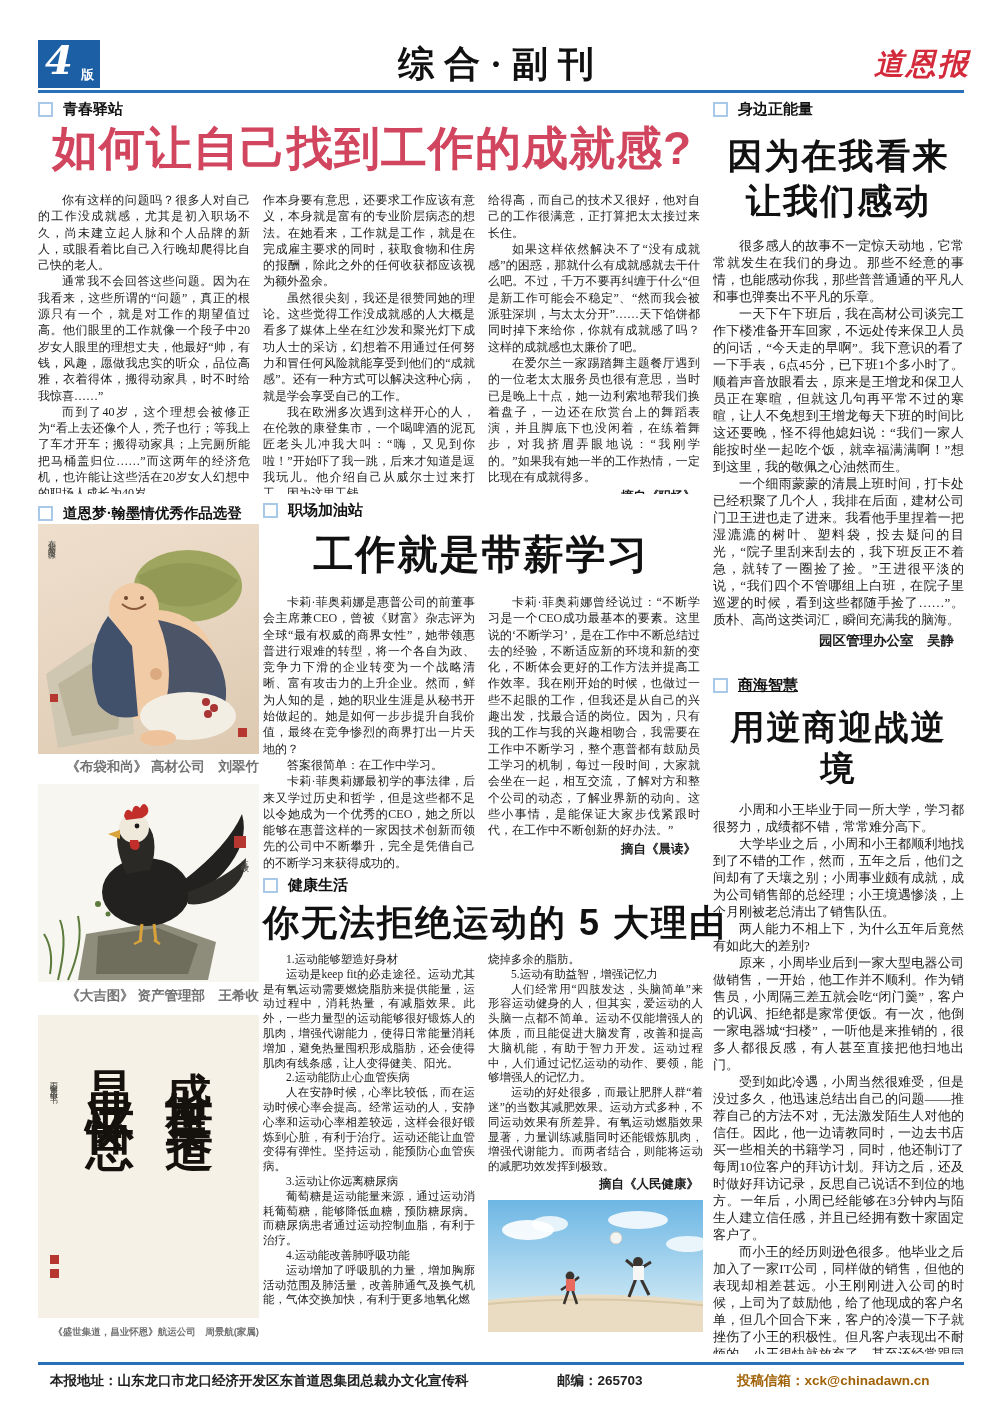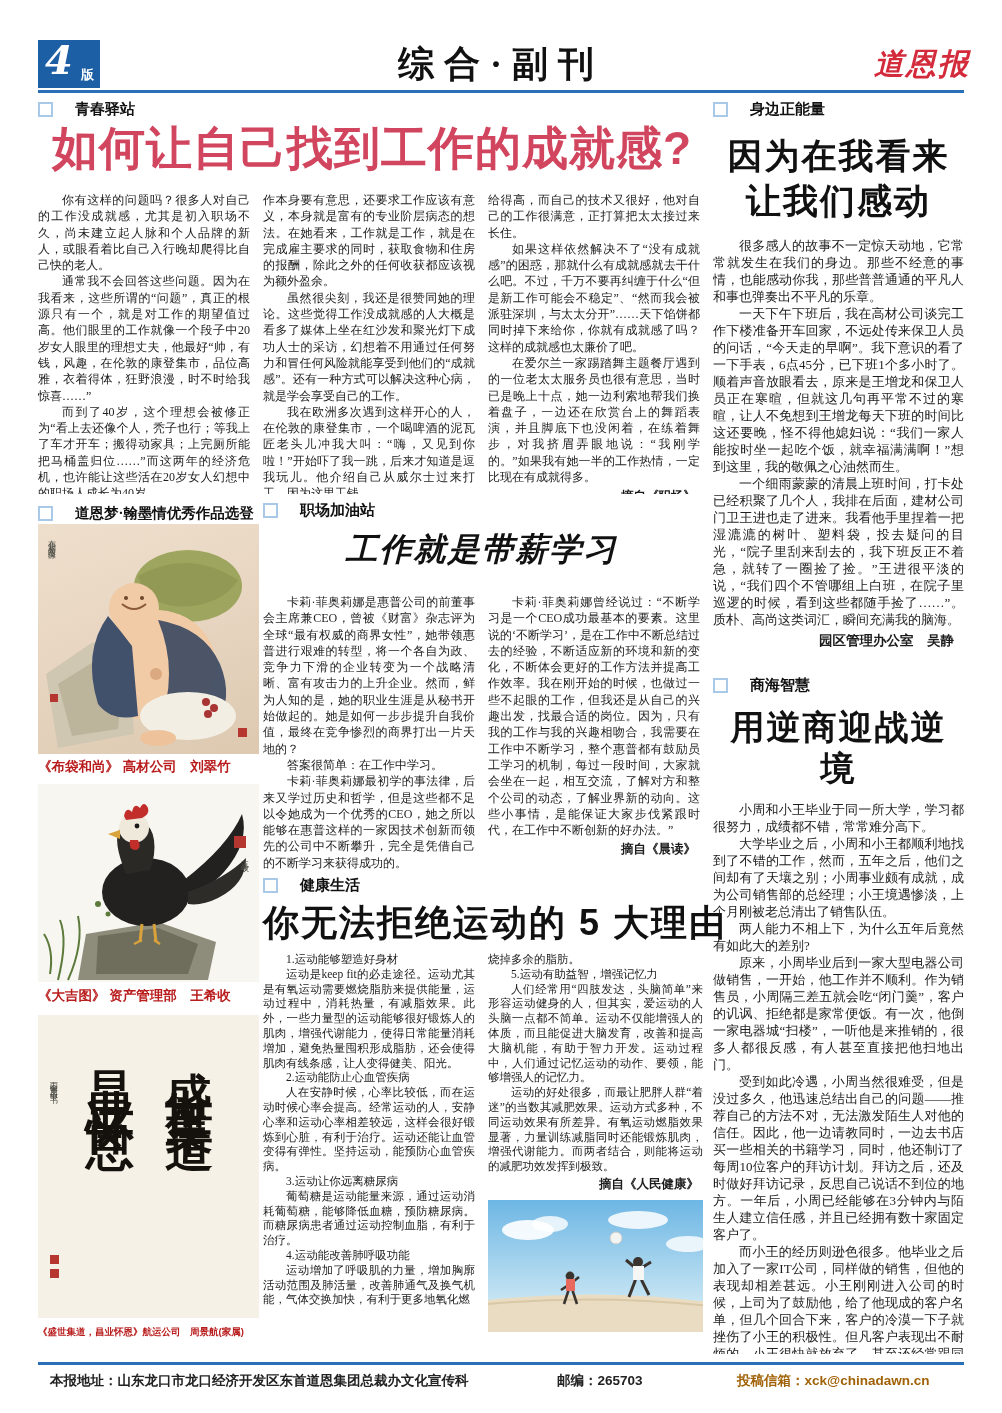--- a/index.html
+++ b/index.html
@@ -13,42 +13,42 @@
 
   
   .edition-box { left:38px; top:40px; width:62px; height:48px; background:#1c5fa5; color:#fff; }
   .ed-num { position:absolute; left:7px; top:-4px; font-family:"DejaVu Serif",serif; font-style:italic; font-weight:bold; font-size:40px; }
   .ed-label { position:absolute; right:6px; bottom:4px; font-size:13px; font-weight:bold; }
   .section-title { left:330px; top:40px; width:342px; text-align:center; font-weight:900; font-size:36px; letter-spacing:10px; color:#111; }
   .masthead { left:850px; top:44px; width:120px; text-align:right; font-weight:900; font-style:italic; font-size:30px; letter-spacing:2px; color:#d42b3c; }
   .rule { background:#2a70b8; height:3px; }
 
   
-  .tag { display:flex; align-items:center; gap:22px; font-weight:bold; font-size:15px; color:#111; }
+  .tag { display:flex; align-items:center; gap:10px; font-weight:bold; font-size:15px; color:#111; }
   .tag-square { width:11px; height:11px; border:2px solid #a9c9e9; background:#fff; flex:0 0 auto; }
 
   
   .h1red { color:#d2455e; font-weight:900; font-size:46px; line-height:1.2; letter-spacing:1px; text-align:center; white-space:nowrap; }
   .h-black { color:#111; font-weight:900; text-align:center; letter-spacing:2px; }
-  .h2 { font-size:32px; line-height:1.15;font-style:italic; }
+  .h2 { font-size:40px; line-height:1.15; }
   .h3 { font-size:36px; line-height:1.15; white-space:nowrap; }
   .hrail { font-size:35px; line-height:45px; }
   .hrail2 { font-size:34px; line-height:1.2; }
 
   
   .body  { font-size:12px;   line-height:16.3px; text-align:justify; overflow:hidden; }
   .railb { font-size:13px;   line-height:17px;   text-align:justify; }
   .healthb { font-size:11.5px; line-height:14.8px; text-align:justify; }
   .para { margin:0; text-indent:2em; }
   .cont p:first-child { text-indent:0; }
 
   .source { font-family:"Liberation Sans","DejaVu Sans",sans-serif; font-weight:bold; font-size:12.5px; text-align:right; padding-right:4px; margin-top:3px; }
   .byline { font-family:"Liberation Sans","DejaVu Sans",sans-serif; font-weight:bold; font-size:13.5px; text-align:right; padding-right:10px; margin-top:4px; }
 
-  .caption { font-family:"Liberation Sans","DejaVu Sans",sans-serif; font-weight:bold; font-size:13.5px; text-align:left; color:#b91c1c; white-space:nowrap; }
+  .caption { font-family:"Liberation Sans","DejaVu Sans",sans-serif; font-weight:bold; font-size:13.5px; text-align:right; color:#737373; white-space:nowrap; }
   .caption.small { font-size:9.5px; }
 
   .artwork { overflow:hidden; }
   .vert-note { position:absolute; writing-mode:vertical-rl; font-size:8px; line-height:10px; color:#4a4a44; letter-spacing:2px; }
   .seal { position:absolute; background:#b5372f; }
 
   .callig { background:#f5f1e6; position:relative; }
   .callig-col { position:absolute; writing-mode:vertical-rl; font-family:"Liberation Serif","DejaVu Serif",serif; font-weight:bold; font-size:48px; letter-spacing:18px; color:#15120e; }
 
   .beach { margin-top:8px; }
@@ -71,21 +71,21 @@
   <div class="abs rule" style="left:38px; top:90px; width:926px;"></div>
 
   <div class="abs tag" style="left:38px; top:100px;">
     <span class="tag-square"></span>
     <span>青春驿站</span>
   </div>
   <div class="abs h1red sans" style="left:42px; top:121px; width:660px;">如何让自己找到工作的成就感?</div>
 
   <div class="abs body" style="left:38px;  top:192px; width:212px; height:302px;">
       <p class="para">你有这样的问题吗？很多人对自己的工作没成就感，尤其是初入职场不久，尚未建立起人脉和个人品牌的新人，或眼看着比自己入行晚却爬得比自己快的老人。</p>
-      <p class="para">通常我不会回答这些问题。因为在我看来，这些所谓的“问题”，真正的根源只有一个，就是对工作的期望值过高。他们眼里的工作就像一个段子中20岁女人眼里的理想丈夫，他最好“帅，有钱，风趣，在伦敦的康登集市，品位高雅，衣着得体，狂野浪漫，时不时给我惊喜……”</p>
+      <p class="para">通常我不会回答这些问题。因为在我看来，这些所谓的“问题”，真正的根源只有一个，就是对工作的期望值过高。他们眼里的工作就像一个段子中20岁女人眼里的理想丈夫，他最好“帅，有钱，风趣，愿做我忠实的听众，品位高雅，衣着得体，搬得动家具，时不时给我惊喜……”</p>
       <p class="para">而到了40岁，这个理想会被修正为“看上去还像个人，秃子也行；等我上了车才开车；搬得动家具；上完厕所能把马桶盖归位……”而这两年的经济危机，也许能让这些活在20岁女人幻想中的职场人成长为40岁。</p>
     </div>
   <div class="abs body cont" style="left:263px; top:192px; width:212px; height:302px;">
       <p class="para">作本身要有意思，还要求工作应该有意义，本身就是富有的专业阶层病态的想法。在她看来，工作就是工作，就是在完成雇主要求的同时，获取食物和住房的报酬，除此之外的任何收获都应该视为额外盈余。</p>
       <p class="para">虽然很尖刻，我还是很赞同她的理论。这些觉得工作没成就感的人大概是看多了媒体上坐在红沙发和聚光灯下成功人士的采访，幻想着不用通过任何努力和冒任何风险就能享受到他们的“成就感”。还有一种方式可以解决这种心病，就是学会享受自己的工作。</p>
       <p class="para">我在欧洲多次遇到这样开心的人，在伦敦的康登集市，一个喝啤酒的泥瓦匠老头儿冲我大叫：“嗨，又见到你啦！”开始吓了我一跳，后来才知道是逗我玩儿。他介绍自己从威尔士过来打工，因为这里工钱</p>
     </div>
   <div class="abs body cont" style="left:488px; top:192px; width:212px; height:302px;">
     <div>
         <p class="para">给得高，而自己的技术又很好，他对自己的工作很满意，正打算把太太接过来长住。</p>
@@ -241,21 +241,21 @@
       <div>因为在我看来</div>
       <div>让我们感动</div>
     </div>
     <div class="railb" style="margin-top:14px;">
         <p class="para">很多感人的故事不一定惊天动地，它常常就发生在我们的身边。那些不经意的事情，也能感动你我，那些普普通通的平凡人和事也弹奏出不平凡的乐章。</p>
         <p class="para">一天下午下班后，我在高材公司谈完工作下楼准备开车回家，不远处传来保卫人员的问话，“今天走的早啊”。我下意识的看了一下手表，6点45分，已下班1个多小时了。顺着声音放眼看去，原来是王增龙和保卫人员正在寒暄，但就这几句再平常不过的寒暄，让人不免想到王增龙每天下班的时间比这还要晚，怪不得他媳妇说：“我们一家人能按时坐一起吃个饭，就幸福满满啊！”想到这里，我的敬佩之心油然而生。</p>
         <p class="para">一个细雨蒙蒙的清晨上班时间，打卡处已经积聚了几个人，我排在后面，建材公司门卫王进也走了进来。我看他手里捏着一把湿漉漉的树叶、塑料袋，投去疑问的目光，“院子里刮来刮去的，我下班反正不着急，就转了一圈捡了捡。”王进很平淡的说，“我们四个不管哪组上白班，在院子里巡逻的时候，看到这些都随手捡了……”。质朴、高尚这类词汇，瞬间充满我的脑海。</p>
       </div>
     <div class="byline">园区管理办公室　吴静</div>
 
-    <div class="tag" style="margin-top:26px;">
+    <div class="tag" style="margin-top:26px;text-decoration:underline;">
       <span class="tag-square"></span>
       <span>商海智慧</span>
     </div>
     <div class="h-black hrail2 sans" style="margin-top:12px;">用逆商迎战逆境</div>
     <div class="railb" style="margin-top:12px;">
         <p class="para">小周和小王毕业于同一所大学，学习都很努力，成绩都不错，常常难分高下。</p>
         <p class="para">大学毕业之后，小周和小王都顺利地找到了不错的工作，然而，五年之后，他们之间却有了天壤之别；小周事业颇有成就，成为公司销售部的总经理；小王境遇惨淡，上个月刚被老总清出了销售队伍。</p>
         <p class="para">两人能力不相上下，为什么五年后竟然有如此大的差别?</p>
         <p class="para">原来，小周毕业后到一家大型电器公司做销售，一开始，他工作并不顺利。作为销售员，小周隔三差五就会吃“闭门羹”，客户的讥讽、拒绝都是家常便饭。有一次，他倒一家电器城“扫楼”，一听他是来推销的，很多人都很反感，有人甚至直接把他扫地出门。</p>
         <p class="para">受到如此冷遇，小周当然很难受，但是没过多久，他迅速总结出自己的问题——推荐自己的方法不对，无法激发陌生人对他的信任。因此，他一边请教同时，一边去书店买一些相关的书籍学习，同时，他还制订了每周10位客户的拜访计划。拜访之后，还及时做好拜访记录，反思自己说话不到位的地方。一年后，小周已经能够在3分钟内与陌生人建立信任感，并且已经拥有数十家固定客户了。</p>

